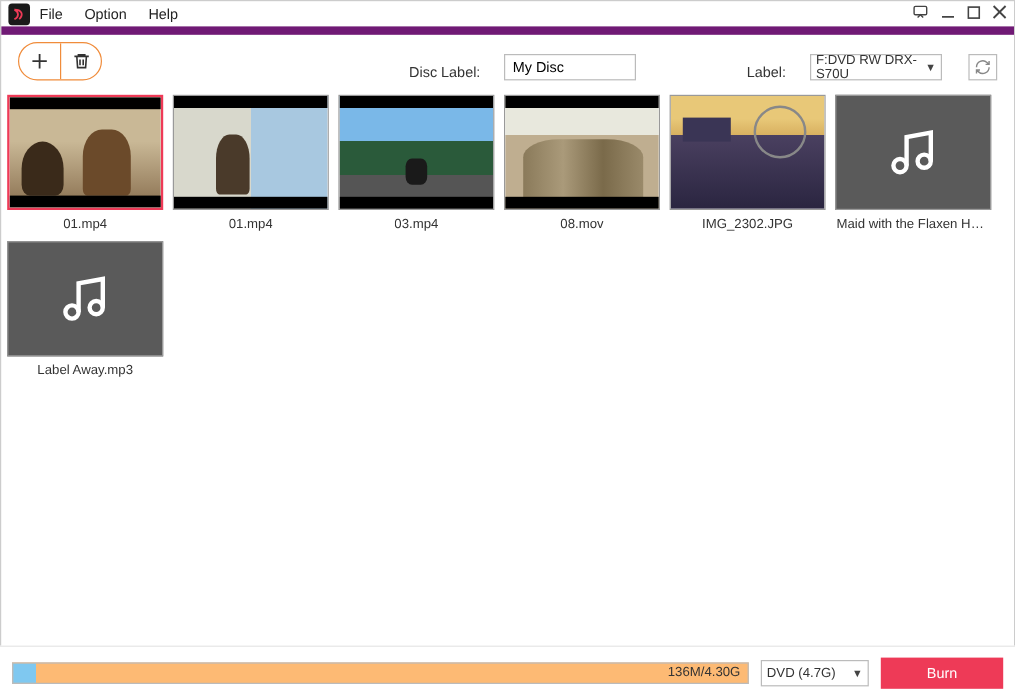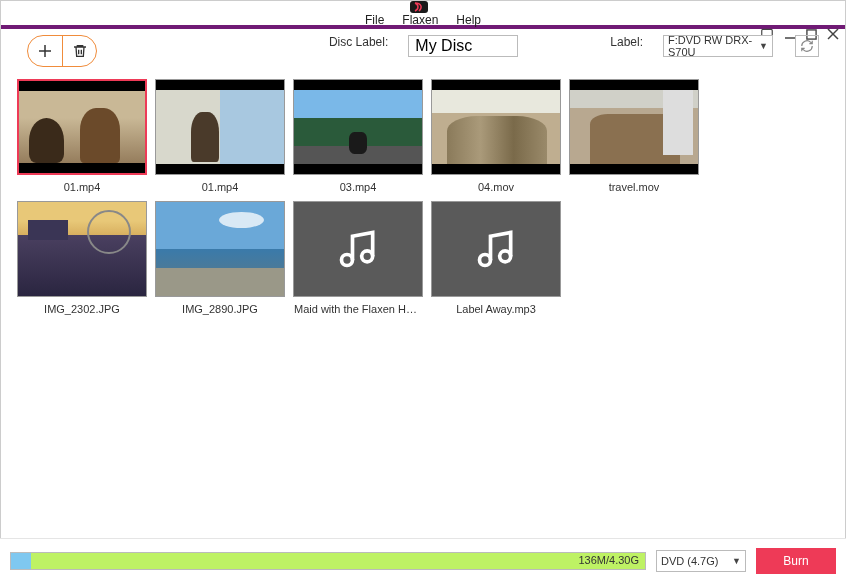--- a/index.html
+++ b/index.html
@@ -1,45 +1,45 @@
 <!DOCTYPE html>
 <html><head>
 <meta charset="utf-8">
 <style>
 * { margin: 0; padding: 0; box-sizing: border-box; }
 body { font-family: "Segoe UI", Arial, sans-serif; font-size: 12px; color: #333; background: #fff; width: 846px; height: 582px; overflow: hidden; border: 1px solid #ccc; }
-.titlebar { display: flex; align-items: center; height: 28px; padding: 0 6px; border-bottom: 4px solid #701a75; flex-direction: column; }
+.titlebar { display: flex; align-items: center; height: 28px; padding: 0 6px; border-bottom: 7px solid #701a75; }
 .app-icon { width: 18px; height: 18px; background: #1a1a1a; border-radius: 3px; display: flex; align-items: center; justify-content: center; margin-right: 8px; }
 .app-icon svg { width: 12px; height: 12px; }
 .menu { display: flex; gap: 18px; }
 .menu-item { cursor: pointer; color: #222; }
 .win-controls { margin-left: auto; display: flex; gap: 10px; align-items: center; color: #444; }
 .win-controls span { cursor: pointer; font-size: 13px; }
-.toolbar { display: flex; align-items: flex-start; height: 44px; padding: 6px 26px; gap: 16px; }
+.toolbar { display: flex; align-items: flex-end; height: 44px; padding: 6px 14px; gap: 16px; }
 .btn-group { display: flex; border: 1.5px solid #f08c3b; border-radius: 18px; overflow: hidden; }
 .btn-icon { width: 34px; height: 30px; display: flex; align-items: center; justify-content: center; cursor: pointer; color: #444; }
 .btn-icon + .btn-icon { border-left: 1px solid #f08c3b; }
 .toolbar-spacer { flex: 1; }
 .ctrl-label { color: #333; margin-right: 4px; }
-.text-input { width: 110px; height: 22px; border: 1px solid #bbb; padding: 0 6px; font-size: 16px; }
+.text-input { width: 110px; height: 22px; border: 1px solid #bbb; padding: 0 6px; font-size: 12px; }
 .burner-select { width: 110px; height: 22px; border: 1px solid #bbb; padding: 0 4px; font-size: 11px; background: #fff; display: flex; align-items: center; justify-content: space-between; cursor: pointer; }
 .refresh-btn { width: 24px; height: 22px; border: 1px solid #bbb; display: flex; align-items: center; justify-content: center; cursor: pointer; margin-left: 6px; color: #888; }
-.gallery { padding: 6px 15px; display: flex; flex-wrap: wrap; gap: 8px 6px; align-content: flex-start; height: 460px; overflow: auto; }
+.gallery { padding: 6px 4px; display: flex; flex-wrap: wrap; gap: 8px 6px; align-content: flex-start; height: 460px; overflow: auto; }
 .thumb { width: 132px; display: flex; flex-direction: column; align-items: center; }
 .thumb-img { width: 130px; height: 96px; border: 1px solid #999; position: relative; overflow: hidden; }
 .thumb.selected .thumb-img { border: 2px solid #ee3a57; }
 .thumb-label { margin-top: 6px; font-size: 11px; color: #333; text-align: center; max-width: 128px; white-space: nowrap; overflow: hidden; text-overflow: ellipsis; }
 .audio-thumb { background: #5a5a5a; display: flex; align-items: center; justify-content: center; }
 .audio-thumb svg { width: 44px; height: 44px; color: #fff; }
 .footer { position: absolute; bottom: 0; left: 0; right: 0; height: 44px; border-top: 1px solid #e5e5e5; display: flex; align-items: center; padding: 0 10px; gap: 10px; background: #fff; }
-.capacity-bar { flex: 1; height: 18px; border: 1px solid #bbb; position: relative; background: #bef264; }
+.capacity-bar { flex: 1; height: 18px; border: 1px solid #bbb; position: relative; background: #fdba74; }
 .capacity-fill { position: absolute; left: 0; top: 0; bottom: 0; background: #7fc8f0; }
 .capacity-text { position: absolute; right: 6px; top: 1px; font-size: 11px; color: #333; }
 .disc-select { width: 90px; height: 22px; border: 1px solid #bbb; padding: 0 4px; font-size: 11px; display: flex; align-items: center; justify-content: space-between; cursor: pointer; }
-.burn-btn { width: 80px; height: 26px; background: #ee3a57; color: #fff; display: flex; align-items: center; justify-content: center; cursor: pointer; font-size: 12px; }
+.burn-btn { width: 102px; height: 26px; background: #ee3a57; color: #fff; display: flex; align-items: center; justify-content: center; cursor: pointer; font-size: 12px; }
 .chev { font-size: 9px; color: #444; }
 .sc1 { background: linear-gradient(to bottom, #c9b896 40%, #8a7050 100%); position: relative; }
 .sc1::before { content: ""; position: absolute; left: 10px; bottom: 10px; width: 35px; height: 45px; background: #3a2a1a; border-radius: 50% 50% 20% 20%; }
 .sc1::after { content: ""; position: absolute; right: 25px; bottom: 10px; width: 40px; height: 55px; background: #6b4a2a; border-radius: 40% 40% 10% 10%; }
 .sc2 { background: linear-gradient(to right, #d8d8cc 50%, #a8c8e0 50%); position: relative; }
 .sc2::before { content: ""; position: absolute; left: 35px; bottom: 12px; width: 28px; height: 50px; background: #4a3a2a; border-radius: 40% 40% 10% 10%; }
 .sc3 { background: linear-gradient(to bottom, #7ab8e8 40%, #2a5a3a 40%, #2a5a3a 70%, #555 70%); position: relative; }
 .sc3::before { content: ""; position: absolute; left: 50%; bottom: 20px; width: 18px; height: 22px; background: #1a1a1a; transform: translateX(-50%); border-radius: 30%; }
 .sc4 { background: linear-gradient(to bottom, #e8e8dd 35%, #bfae90 35%); position: relative; }
 .sc4::before { content: ""; position: absolute; left: 15px; bottom: 8px; width: 100px; height: 50px; background: linear-gradient(to right, #8a7a5a, #aa9a7a, #7a6a4a, #9a8a6a); border-radius: 30% 30% 0 0; }
@@ -60,21 +60,21 @@
 <body>
 
 <div class="titlebar">
   <div class="app-icon">
     <svg viewBox="0 0 24 24" fill="none" stroke="#ee3a57" stroke-width="3">
         <path d="M4 4 C12 8 12 16 4 20 M4 4 C16 4 20 12 12 20"></path>
       </svg>
   </div>
   <div class="menu">
     <span class="menu-item">File</span>
-    <span class="menu-item">Flaxen</span>
+    <span class="menu-item">Option</span>
     <span class="menu-item">Help</span>
   </div>
   <div class="win-controls">
     <span>
       <svg width="14" height="14" viewBox="0 0 24 24" fill="none" stroke="currentColor" stroke-width="2">
           <rect x="3" y="4" width="18" height="12" rx="2"></rect>
           <path d="M8 20l4-4 4 4"></path>
         </svg>
     </span>
     <span>
@@ -150,41 +150,27 @@
         <div style="position: absolute; left: 0px; right: 0px; bottom: 0px; height: 10px; background: rgb(0, 0, 0);"></div>
       </div>
       <div class="thumb-label">03.mp4</div>
     </div>
     <div class="thumb">
       <div class="thumb-img">
         <div class="sc4" style="position: absolute; inset: 0px;"></div>
         <div style="position: absolute; left: 0px; right: 0px; top: 0px; height: 10px; background: rgb(0, 0, 0);"></div>
         <div style="position: absolute; left: 0px; right: 0px; bottom: 0px; height: 10px; background: rgb(0, 0, 0);"></div>
       </div>
-      <div class="thumb-label">04.mov</div>
-    </div>
-    <div class="thumb">
-      <div class="thumb-img">
-        <div class="sc5" style="position: absolute; inset: 0px;"></div>
-        <div style="position: absolute; left: 0px; right: 0px; top: 0px; height: 10px; background: rgb(0, 0, 0);"></div>
-        <div style="position: absolute; left: 0px; right: 0px; bottom: 0px; height: 10px; background: rgb(0, 0, 0);"></div>
-      </div>
-      <div class="thumb-label">travel.mov</div>
+      <div class="thumb-label">08.mov</div>
     </div>
     <div class="thumb">
       <div class="thumb-img">
         <div class="sc6" style="position: absolute; inset: 0px;"></div>
       </div>
       <div class="thumb-label">IMG_2302.JPG</div>
-    </div>
-    <div class="thumb">
-      <div class="thumb-img">
-        <div class="sc9" style="position: absolute; inset: 0px;"></div>
-      </div>
-      <div class="thumb-label">IMG_2890.JPG</div>
     </div>
     <div class="thumb">
       <div class="thumb-img audio-thumb">
         <svg viewBox="0 0 24 24" fill="none" stroke="currentColor" stroke-width="2">
           <path d="M9 18V5l11-2v13"></path>
           <circle cx="6" cy="18" r="3"></circle>
           <circle cx="17" cy="16" r="3"></circle>
         </svg>
       </div>
       <div class="thumb-label">Maid with the Flaxen Hair.mp3</div>

